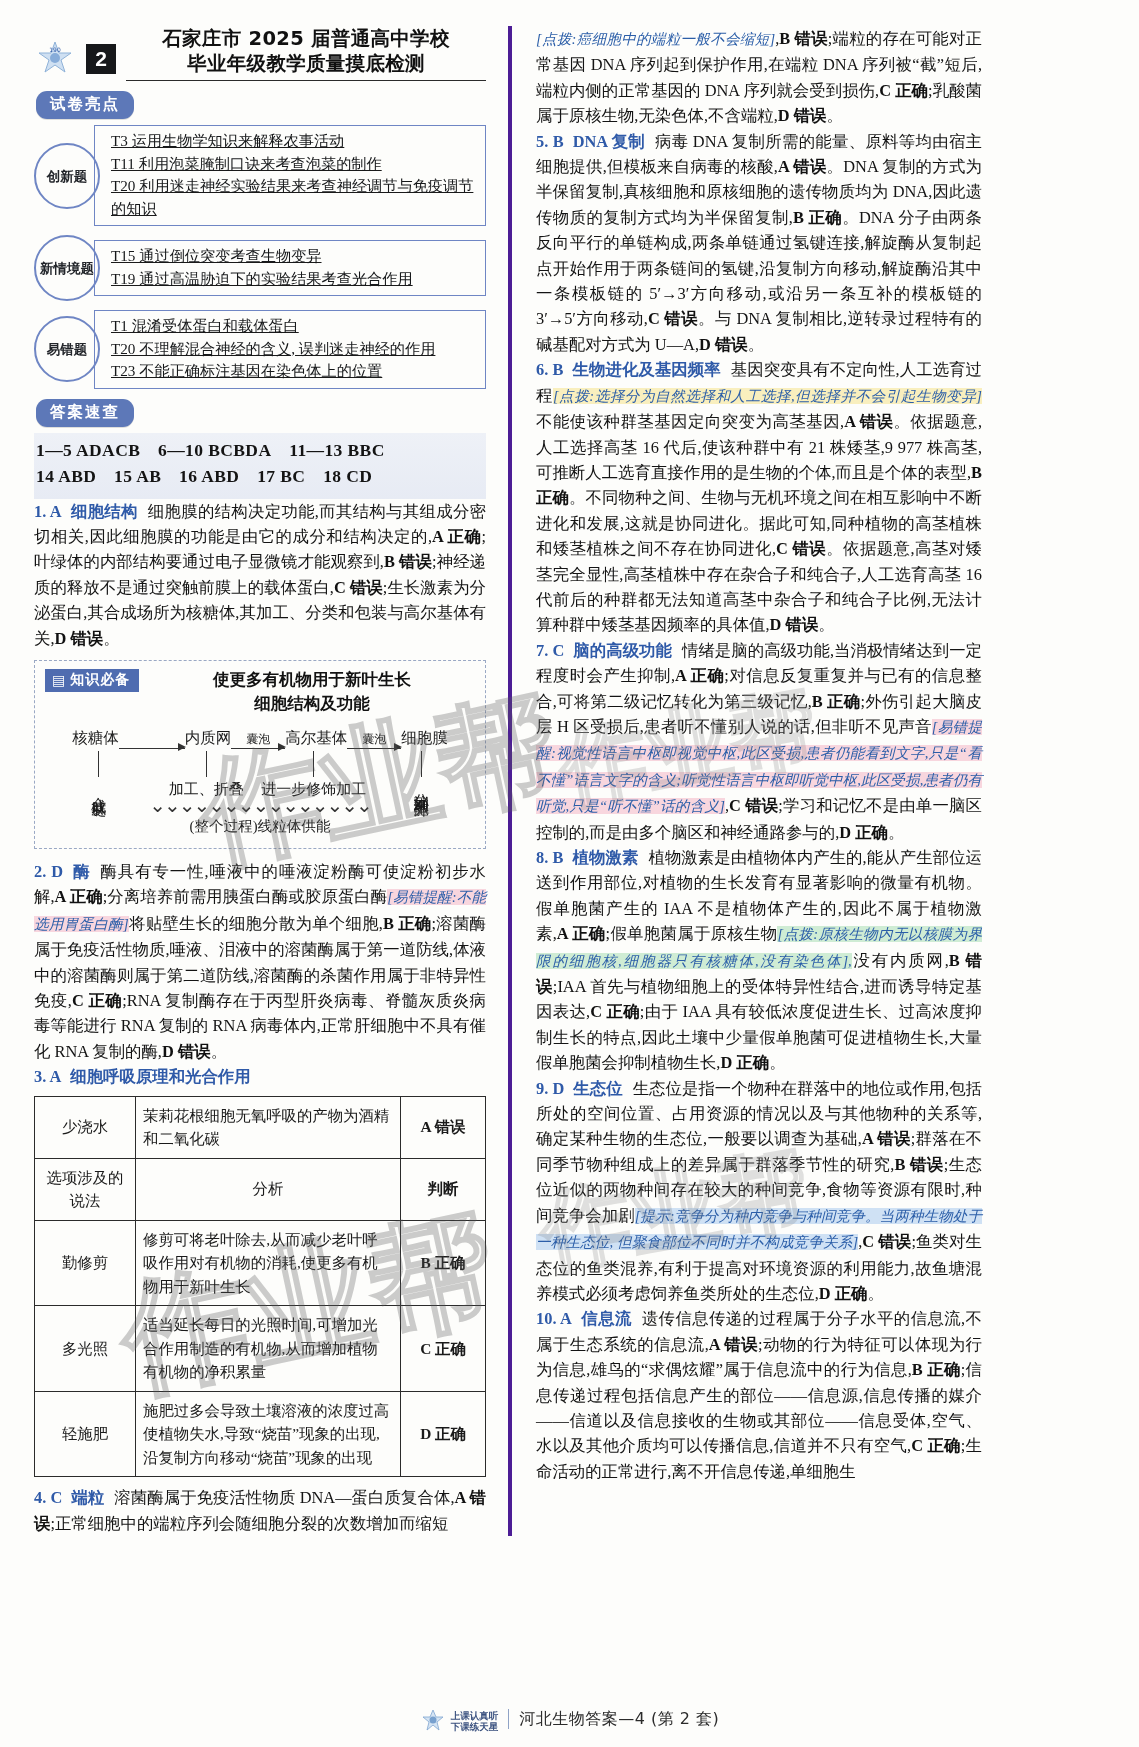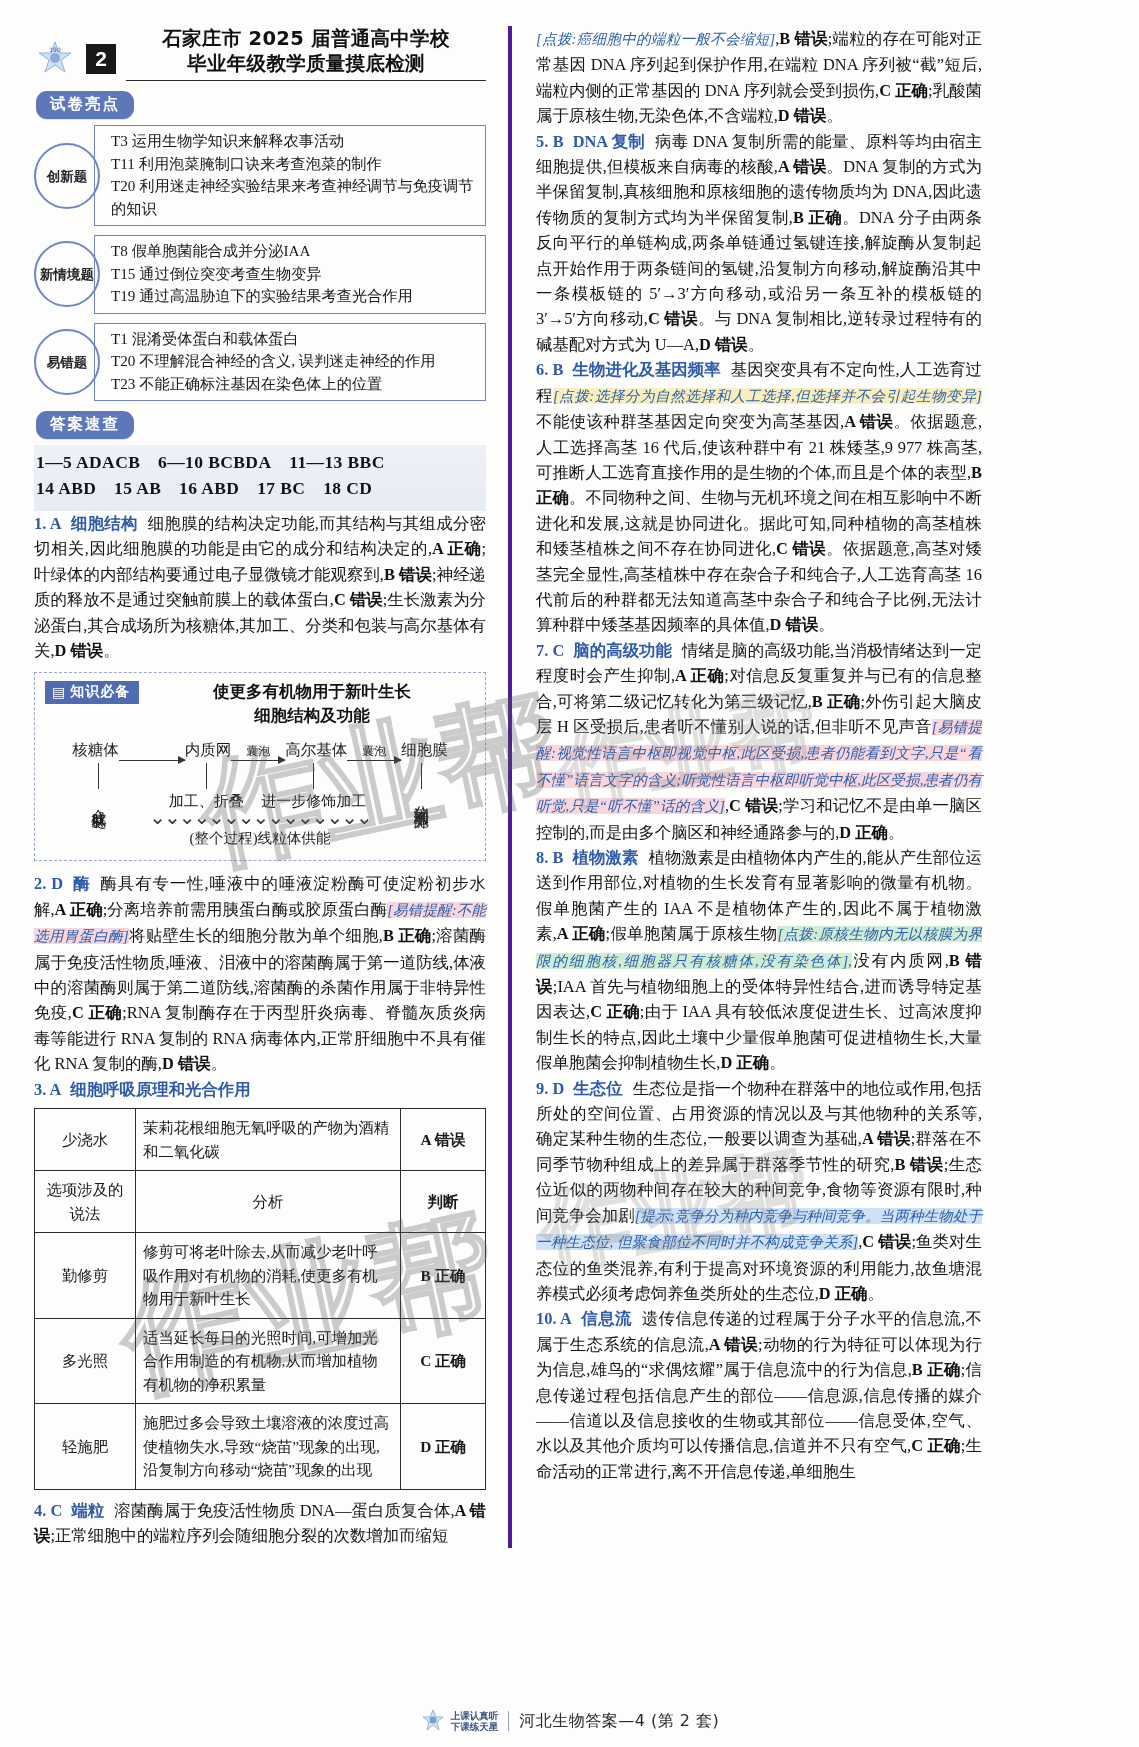--- a/index.html
+++ b/index.html
@@ -73,21 +73,21 @@
     width:62px;height:62px;border-radius:50%;
     border:2.2px solid #6f86c4;
     display:flex;align-items:center;justify-content:center;
     flex:none;margin-right:-6px;position:relative;z-index:3;background:transparent;
     font-family:"DejaVu Sans","Liberation Sans",sans-serif;
     font-weight:700;font-size:13.5px;color:#23262b;line-height:16px;text-align:center;
   }
   .hl-box{
     flex:1;border:1.5px solid #6f86c4;
     padding:4px 8px 5px 16px;
-    min-height:40px;background:transparent;
+    min-height:40px;background:transparent;text-decoration:underline;
   }
   .hl-item{
     font-family:"Liberation Serif","DejaVu Serif",serif;
     font-size:15.2px;line-height:22.5px;color:#16181a;
   }
 
   
   .ans-band{
     background:linear-gradient(180deg,#eef1f7 0%,#e7ebf4 100%);
     padding:4px 0 10px 0;margin-top:4px;
@@ -155,21 +155,21 @@
     font-family:"Liberation Serif","DejaVu Serif",serif;
     font-size:15.4px;line-height:23.5px;vertical-align:middle;
   }
   table.tbl .c1{width:86px;text-align:center;}
   table.tbl .c3{width:70px;text-align:center;font-weight:700;}
   table.tbl .hd{text-align:center;}
 
   
   .footer{
     position:absolute;left:0;bottom:14px;width:1139px;
-    display:flex;align-items:center;justify-content:center;gap:10px;z-index:4;
+    display:flex;justify-content:center;gap:10px;z-index:4;
   }
   .f-logo{display:flex;align-items:center;gap:5px;}
   .f-slogan{
     font-family:"DejaVu Sans","Liberation Sans",sans-serif;
     font-size:9.5px;line-height:11px;color:#39507e;font-weight:700;
   }
   .f-div{width:1px;height:20px;background:#8fa3c6;}
   .f-text{
     font-family:"DejaVu Sans","Liberation Sans",sans-serif;
     font-size:16px;color:#2b2b2b;letter-spacing:.5px;
@@ -216,21 +216,20 @@
         <div class="hl-box">
           <div class="hl-item">T3  运用生物学知识来解释农事活动</div>
           <div class="hl-item">T11  利用泡菜腌制口诀来考查泡菜的制作</div>
           <div class="hl-item">T20  利用迷走神经实验结果来考查神经调节与免疫调节的知识</div>
         </div>
       </div>
 
       <div class="hl-group">
         <div class="hl-circle">新情境题</div>
         <div class="hl-box">
-          <div class="hl-item">T8  假单胞菌能合成并分泌IAA</div>
           <div class="hl-item">T15  通过倒位突变考查生物变异</div>
           <div class="hl-item">T19  通过高温胁迫下的实验结果考查光合作用</div>
         </div>
       </div>
 
       <div class="hl-group">
         <div class="hl-circle">易错题</div>
         <div class="hl-box">
           <div class="hl-item">T1  混淆受体蛋白和载体蛋白</div>
           <div class="hl-item">T20  不理解混合神经的含义, 误判迷走神经的作用</div>

